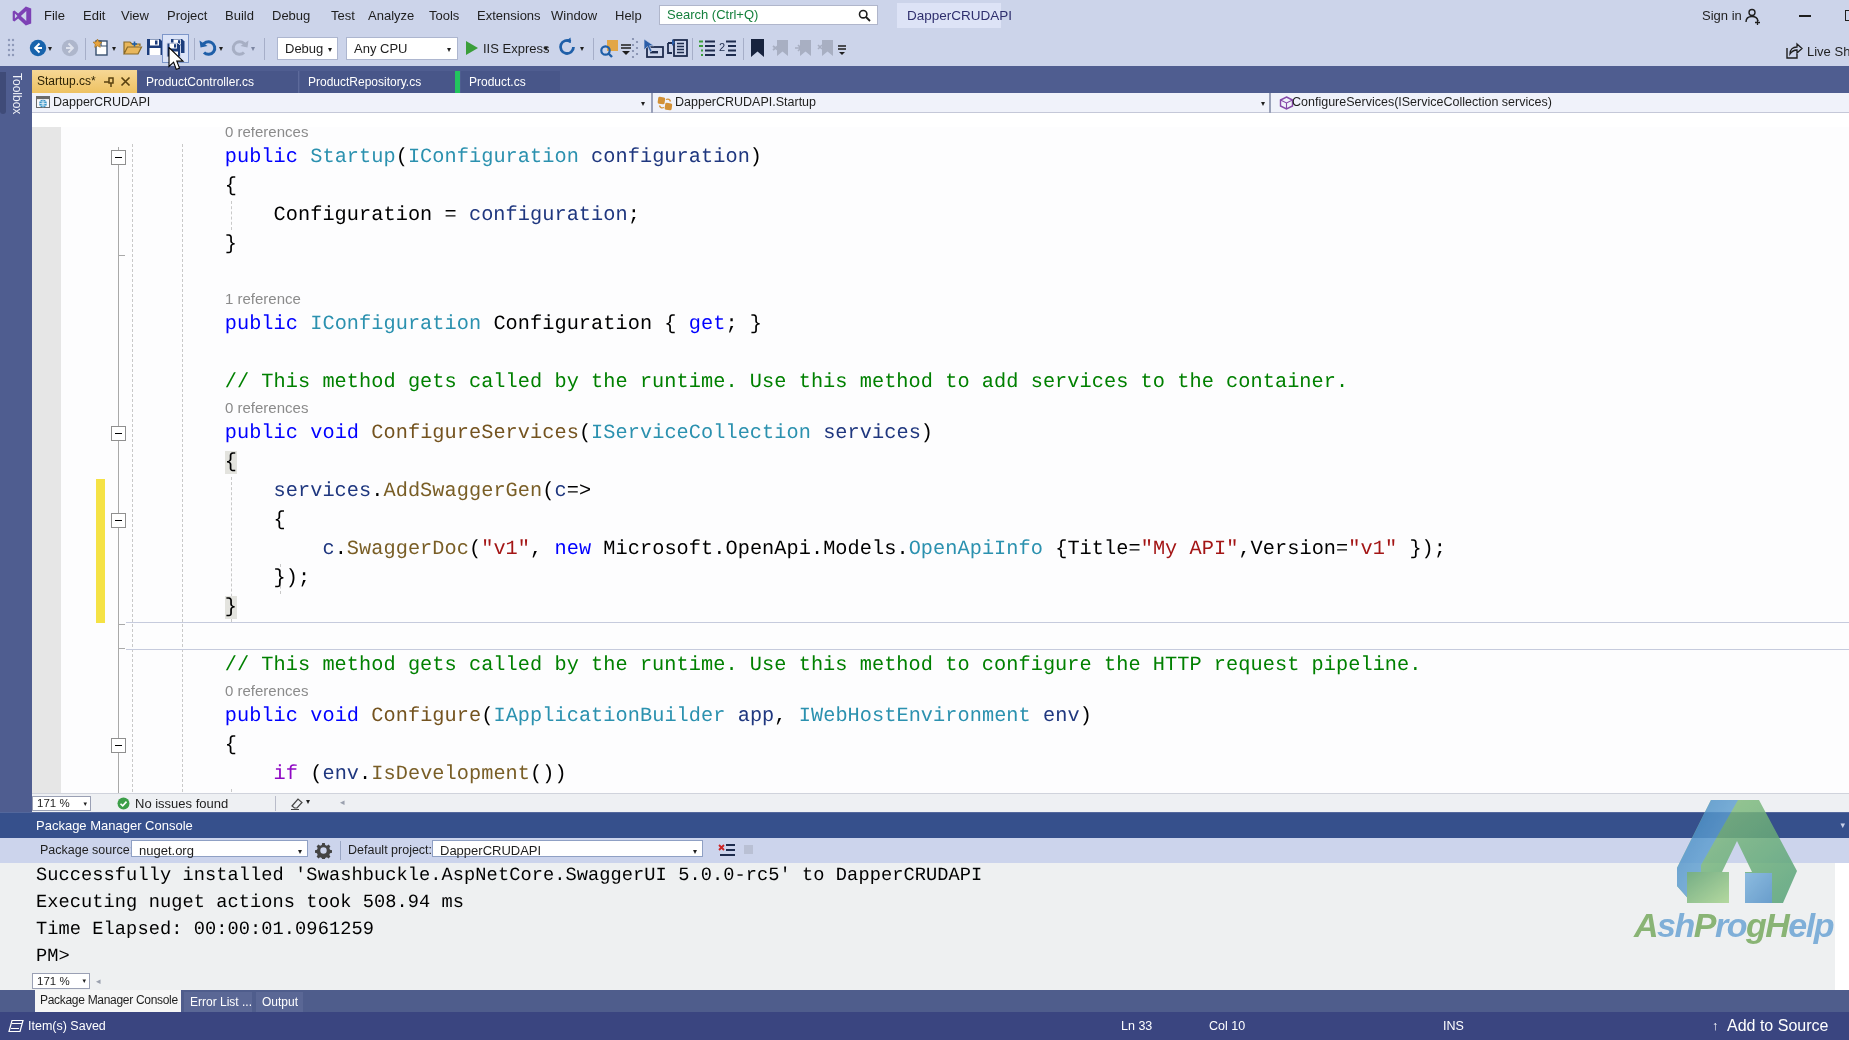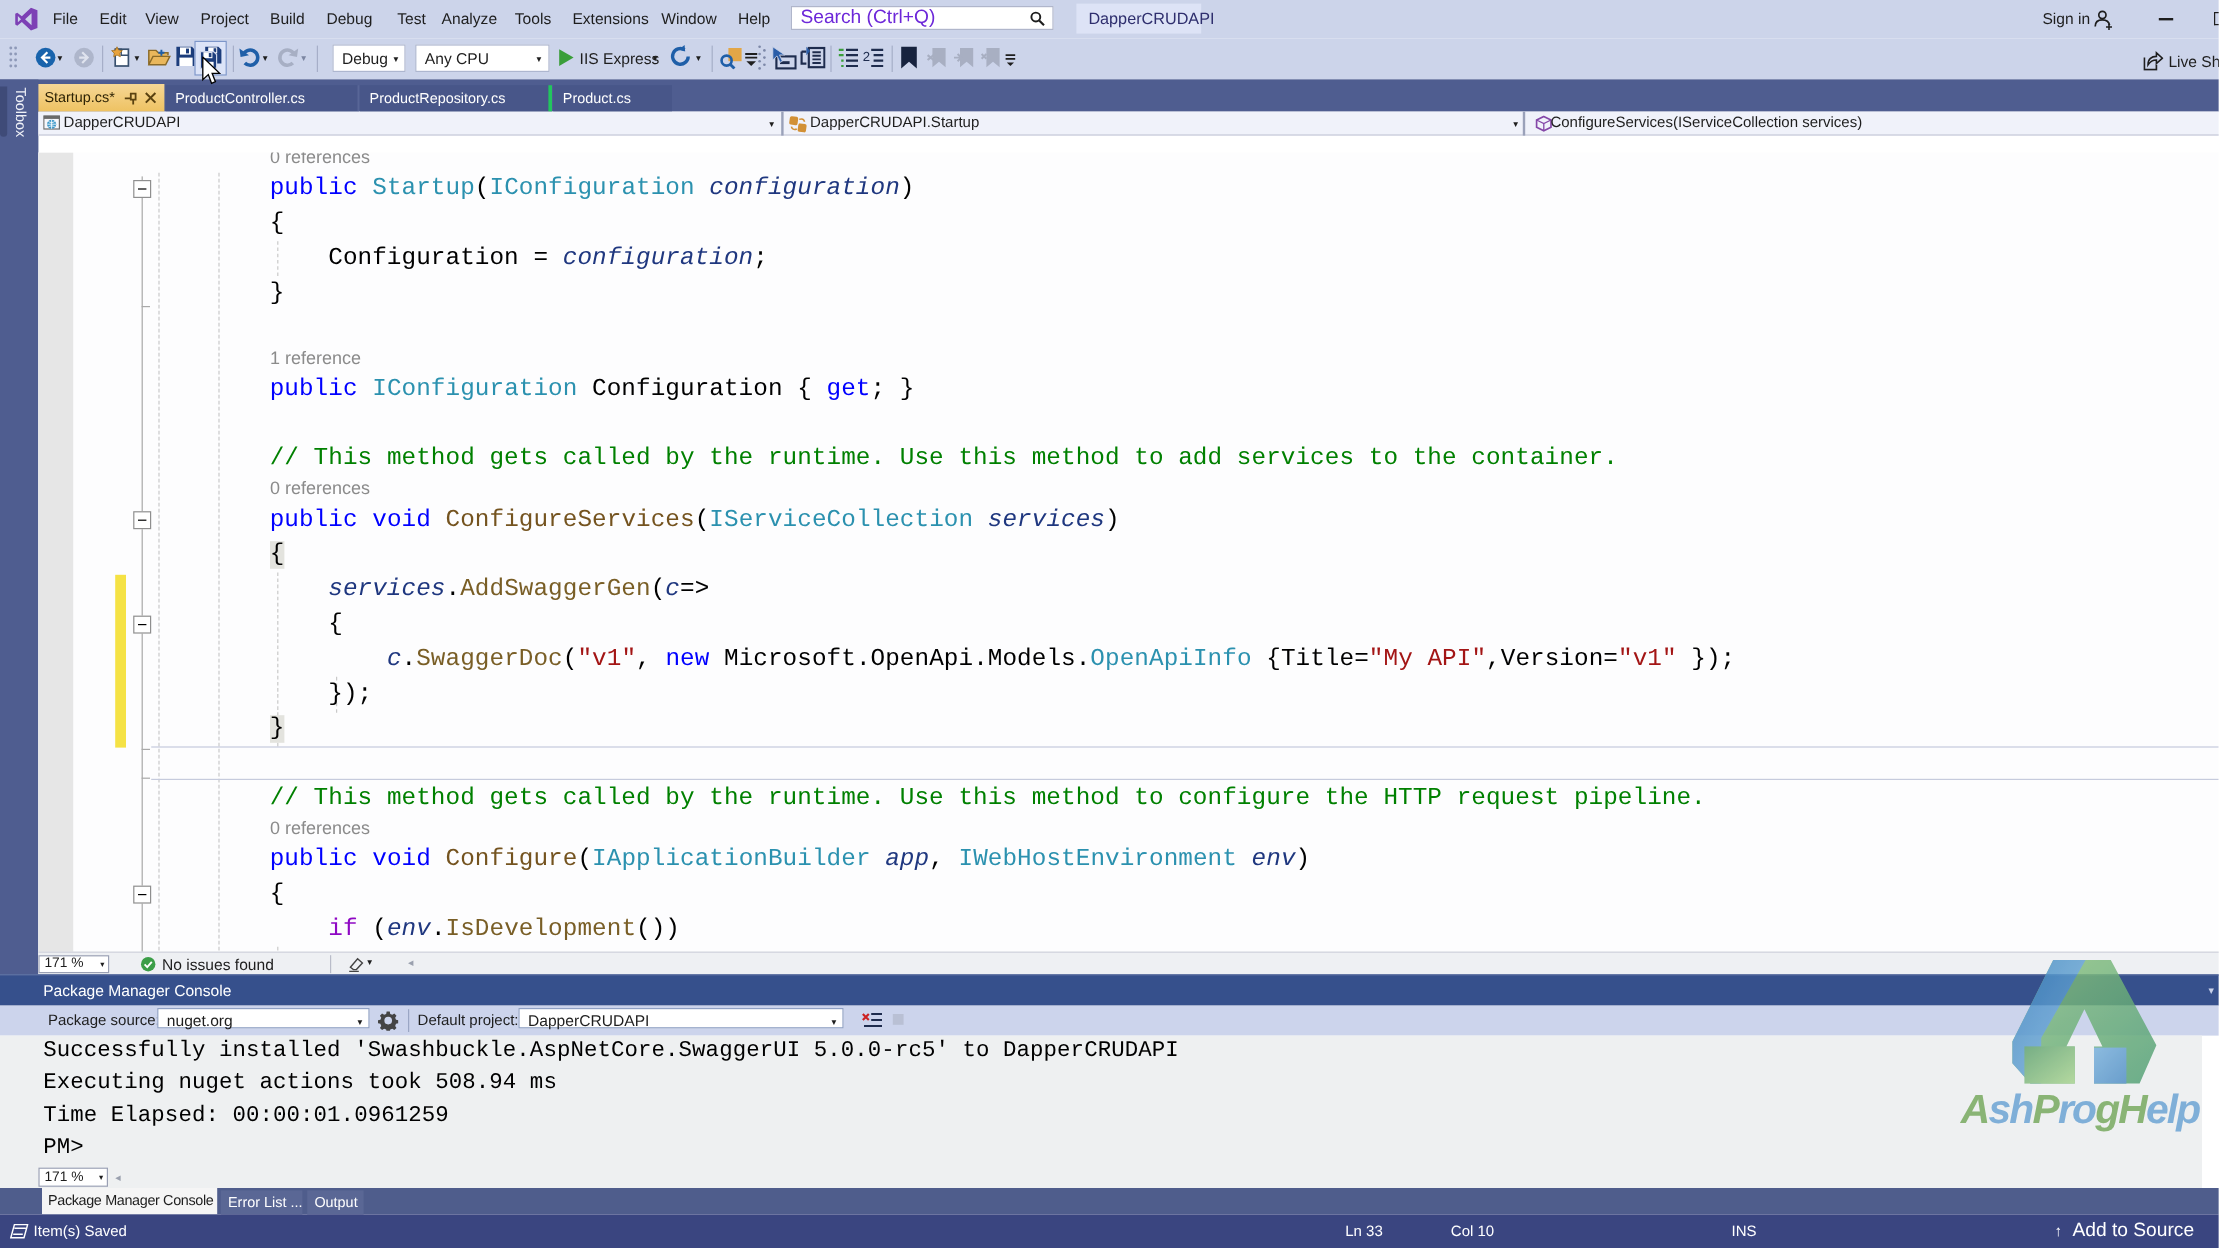--- a/index.html
+++ b/index.html
@@ -28,21 +28,21 @@
   #gutter { position:absolute; left:0; top:0; width:29px; height:680px; background:#e6e6e6; }
   .guide { position:absolute; width:1px; border-left:1px dashed #c9c9c9; }
   #foldline { position:absolute; left:86px; top:20px; width:1px; height:660px; background:#a9a9a9; }
   .foldbox { position:absolute; left:79px; width:15px; height:15px; background:#fff; border:1px solid #8f8f8f; }
   .foldbox:after { content:""; position:absolute; left:3px; top:6px; width:7px; height:1px; background:#000; }
   .ftick { position:absolute; left:86px; width:7px; height:1px; background:#a9a9a9; }
   #ychange { position:absolute; left:64px; top:352px; width:9px; height:144px; background:#f5e245; }
   #code { position:absolute; left:95px; top:-6px; }
   .cl { height:29px; line-height:29px; font-family:"Liberation Mono", monospace; font-size:20.26px; white-space:pre; color:#000; text-rendering:geometricPrecision; letter-spacing:0.06px; }
   .lens { height:22px; line-height:22px; font-size:15px; color:#8b8b8b; padding-left:98px; }
-  .k { color:#0000ff; } .t { color:#2b91af; } .p { color:#1f377f;font-style:italic; }
+  .k { color:#0000ff; } .t { color:#2b91af; } .p { color:#1f377f; }
   .m { color:#795e26; } .md { color:#74531f; } .s { color:#a31515; }
   .c { color:#008000;margin-top:33px; } .pk { color:#8f08c4; }
   .bh { background:#e3e3de; }
   #caretline { position:absolute; left:94px; top:495px; width:1723px; height:28px; border-top:1px solid #c6cbdd; border-bottom:1px solid #c6cbdd; }
   
   #zoomstrip { left:32px; top:793px; width:1817px; height:19px; background:#eef0f3; border-top:1px solid #d0d3dc; }
   
   #pmctitle { left:0; top:812px; width:1849px; height:26px; background:#36508c; border-top:1px solid #53679c; color:#fff; font-size:13px; }
   #pmctool { left:0; top:838px; width:1849px; height:25px; background:#ccd4ec; font-size:12.5px; color:#1e1e1e; }
   .pcombo { position:absolute; top:2px; height:17px; background:#fff; border:1px solid #8fa0c4; font-size:13px; }
@@ -66,21 +66,21 @@
   <span class="menuitem" style="left:167px;">Project</span>
   <span class="menuitem" style="left:225px;">Build</span>
   <span class="menuitem" style="left:272px;">Debug</span>
   <span class="menuitem" style="left:331px;">Test</span>
   <span class="menuitem" style="left:368px;">Analyze</span>
   <span class="menuitem" style="left:429px;">Tools</span>
   <span class="menuitem" style="left:477px;">Extensions</span>
   <span class="menuitem" style="left:551px;">Window</span>
   <span class="menuitem" style="left:615px;">Help</span>
   <div class="abs" style="left:659px;top:5px;width:219px;height:20px;background:#fff;border:1px solid #b0b6cb;">
-    <span style="position:absolute;left:7px;top:0;line-height:18px;font-size:16px;color:#6d28d9;">Search (Ctrl+Q)</span>
+    <span style="position:absolute;left:7px;top:0;line-height:18px;font-size:13px;color:#15803d;">Search (Ctrl+Q)</span>
     <svg style="position:absolute;right:6px;top:3px;" width="13" height="13" viewBox="0 0 13 13">
         <circle cx="5.2" cy="5.2" r="3.7" fill="none" stroke="#1e1e1e" stroke-width="1.6"></circle>
         <line x1="8" y1="8" x2="12" y2="12" stroke="#1e1e1e" stroke-width="1.8"></line>
       </svg>
   </div>
   <div class="abs" style="left:897px;top:3px;width:104px;height:25px;background:#dde3f6;"></div>
   <span class="menuitem" style="left:907px;color:#2f2f6e;font-size:13.5px;">DapperCRUDAPI</span>
   <span class="menuitem" style="left:1702px;">Sign in</span>
   <svg class="abs" style="left:1744px;top:8px;" width="18" height="18" viewBox="0 0 18 18">
       <circle cx="8" cy="4.5" r="3" fill="none" stroke="#1e1e1e" stroke-width="1.4"></circle>
@@ -247,21 +247,21 @@
   <div class="abs" style="left:31px;top:4px;width:106px;height:23px;background:linear-gradient(#f6d795,#eec262);color:#2e2305;">
     <span style="position:absolute;left:6px;top:0;line-height:23px;font-size:12px;">Startup.cs*</span>
     <svg style="position:absolute;left:72px;top:5px;" width="13" height="13" viewBox="0 0 13 13">
         <path d="M1,7 h5 M6,3 h4 v5 h-4 z M8,8 v4" fill="none" stroke="#5a4210" stroke-width="1.5"></path>
       </svg>
     <svg style="position:absolute;left:89px;top:6px;" width="11" height="11" viewBox="0 0 11 11">
         <path d="M1.5,1.5 L9.5,9.5 M9.5,1.5 L1.5,9.5" stroke="#5a4210" stroke-width="1.7"></path>
       </svg>
   </div>
   <div class="doctab" style="left:138px;width:161px;background:#485689;border-right:1px solid #5d6a9b;"><span style="margin-left:8px;">ProductController.cs</span></div>
-  <div class="doctab" style="left:300px;width:160px;background:#485689;border-right:3px solid #22c55e;"><span style="margin-left:8px;">ProductRepository.cs</span></div>
+  <div class="doctab" style="left:300px;width:160px;background:#485689;border-right:5px solid #22c55e;"><span style="margin-left:8px;">ProductRepository.cs</span></div>
   <div class="doctab" style="left:461px;width:99px;background:#485689;"><span style="margin-left:8px;">Product.cs</span></div>
 </div>
 <div class="abs" id="toolbox">
     <div style="position:absolute;left:0;top:6px;width:6px;height:42px;background:#3f4b78;border-radius:0 0 3px 3px;"></div>
     <span>Toolbox</span>
   </div>
 <div class="abs" id="crumb">
   <svg style="position:absolute;left:4px;top:3px;" width="16" height="14" viewBox="0 0 16 14">
       <rect x="0.5" y="0.5" width="13" height="11" fill="#f7f7fb" stroke="#6a6a6a" stroke-width="1"></rect>
       <rect x="0.5" y="0.5" width="13" height="2.6" fill="#6a6a6a"></rect>

